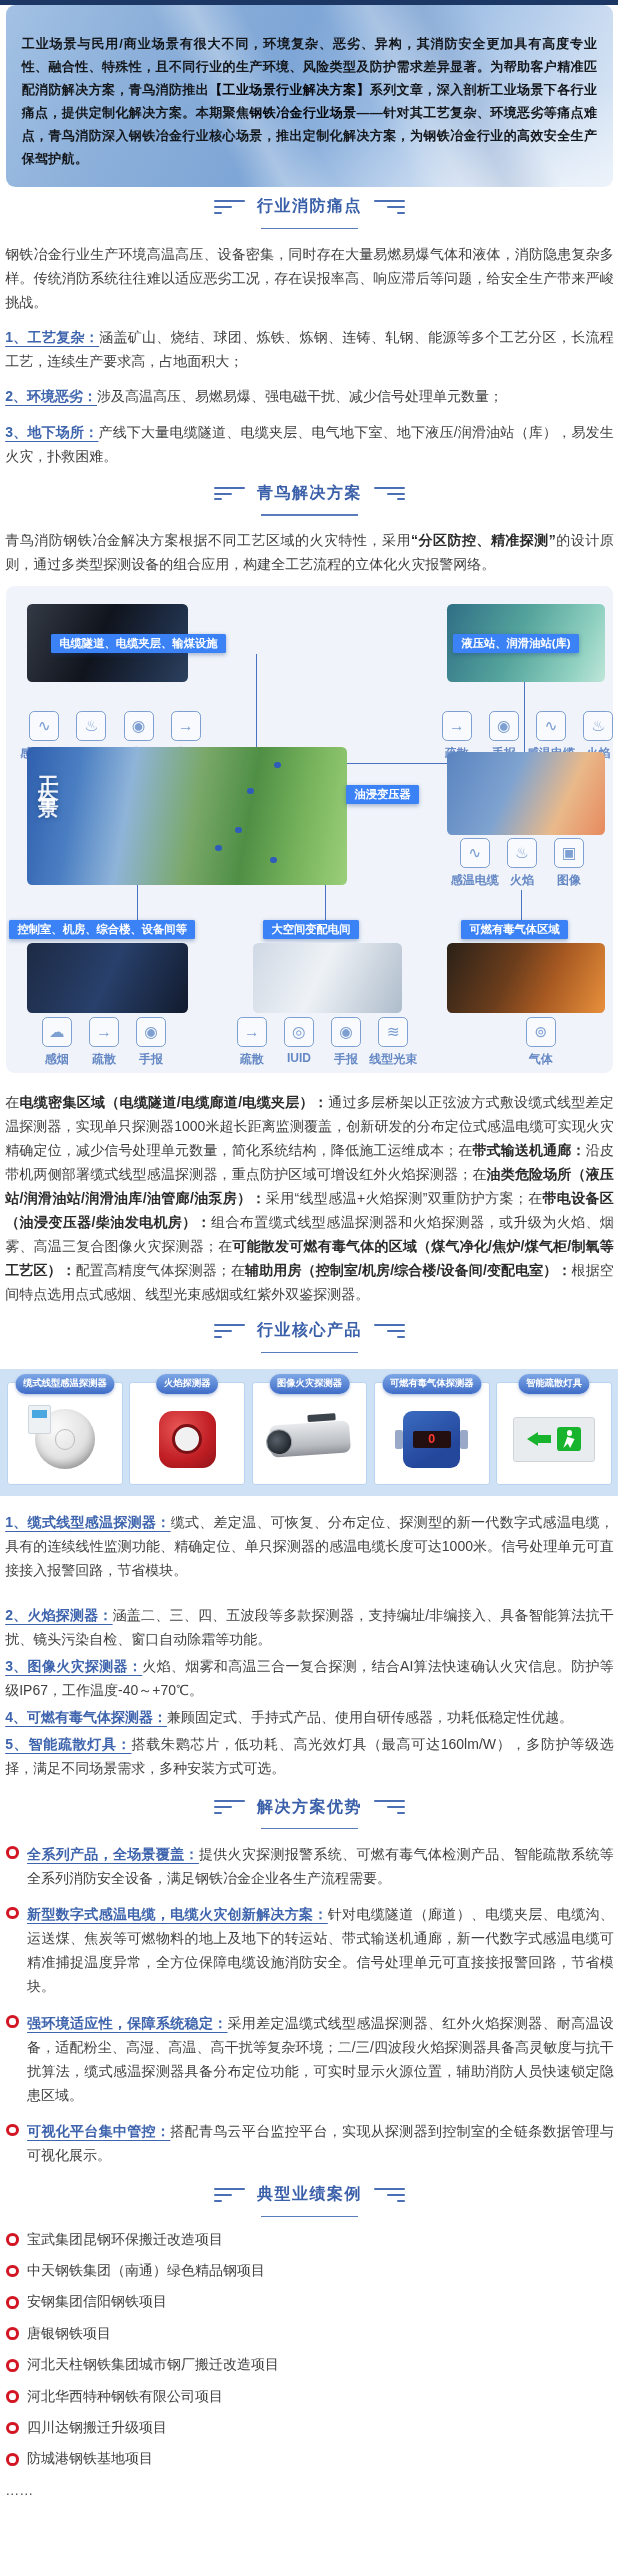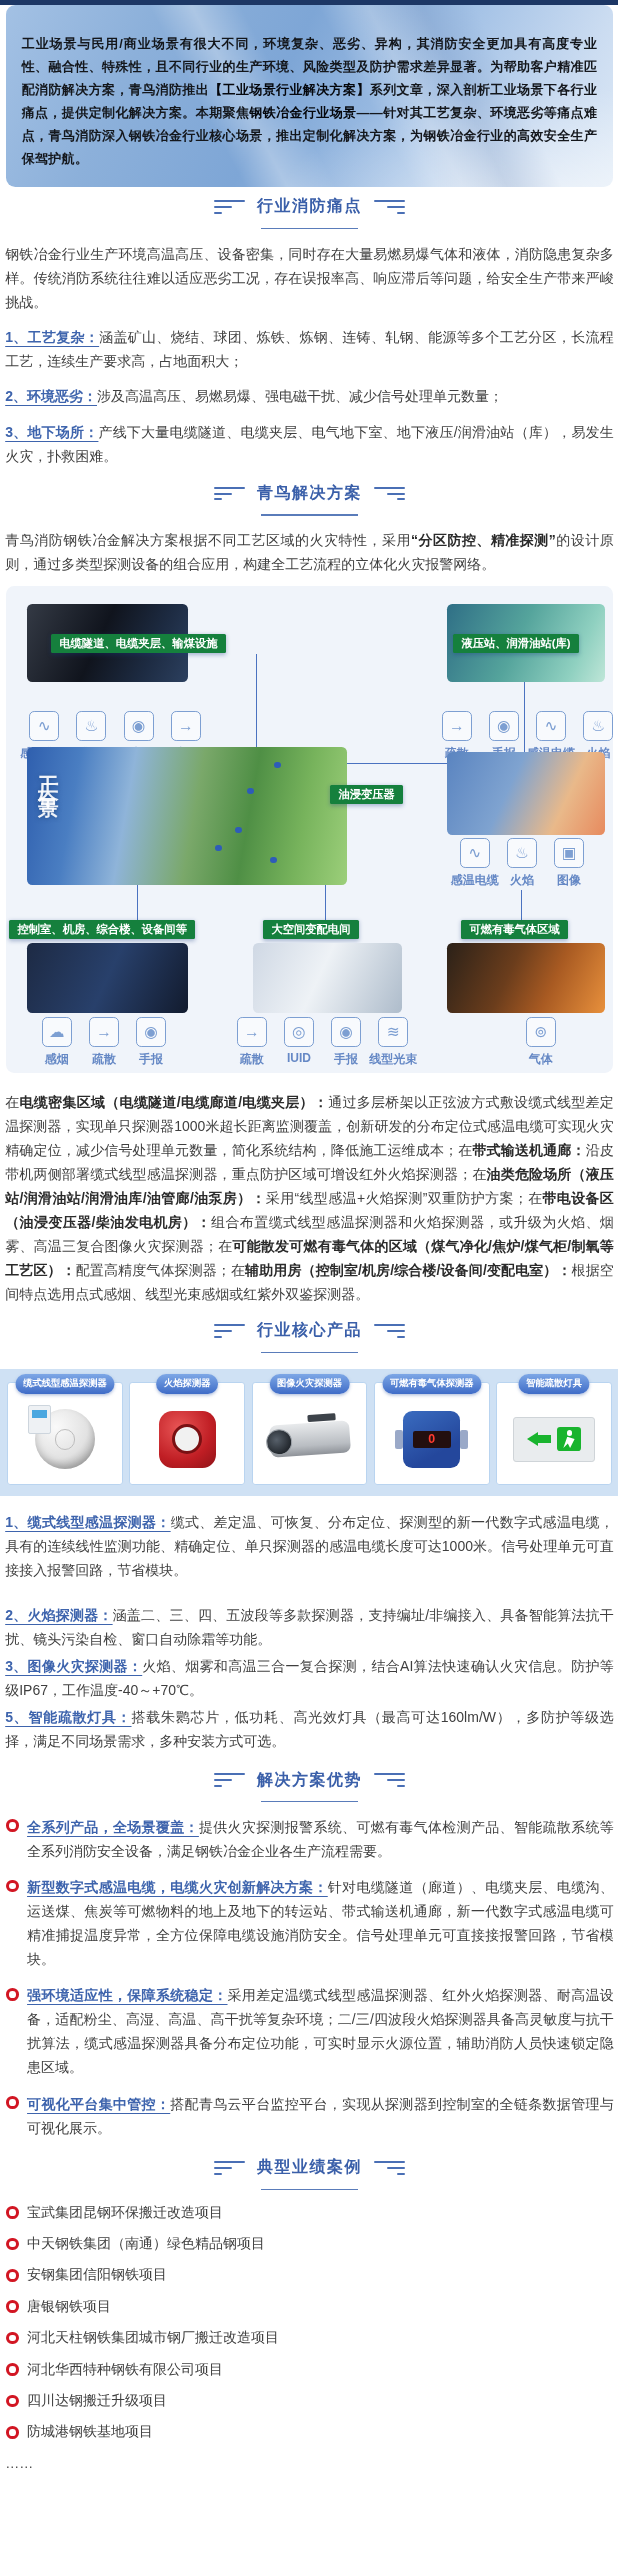--- a/index.html
+++ b/index.html
@@ -34,21 +34,21 @@
   
   .diagram{position:relative;margin:9.3px 6.2px 0;height:487px;background:#f0f4fa;border-radius:8.2px;overflow:hidden;}
   .photo{position:absolute;border-radius:5.2px;}
   .ph-tunnel{background:linear-gradient(115deg,#343a45 0%,#10141d 45%,#1d2b42 75%,#2c405f 100%);}
   .ph-teal{background:linear-gradient(115deg,#2f6f86 0%,#55a49c 45%,#8fd0c0 80%,#bfe6d8 100%);}
   .ph-pano{background:linear-gradient(100deg,#2f5fae 0%,#4a7ec2 16%,#8fb4d9 32%,#7aa86a 52%,#4f8f45 68%,#77b35c 84%,#9ccf7a 100%);}
   .ph-sunset{background:linear-gradient(115deg,#5a84c0 0%,#7fa3d0 40%,#e9b98a 72%,#e78a5e 100%);}
   .ph-ctrl{background:linear-gradient(115deg,#1d2a44 0%,#28406b 50%,#121b2e 100%);}
   .ph-power{background:linear-gradient(115deg,#cfd8e4 0%,#eef2f6 45%,#aebccb 100%);}
   .ph-gas{background:linear-gradient(115deg,#2b2118 0%,#6b3d1c 40%,#a85a22 65%,#e8903c 100%);}
-  .zlabel{position:absolute;background:#15803d;color:#fff;font-weight:bold;font-size:11.3px;height:19.6px;line-height:19.6px;text-align:center;border-radius:1.5px;padding:0 8.2px;white-space:nowrap;box-shadow:0 1.5px 4.1px rgba(25,60,130,.35);}
+  .zlabel{position:absolute;background:#3b82f6;color:#fff;font-weight:bold;font-size:11.3px;height:19.6px;line-height:19.6px;text-align:center;border-radius:1.5px;padding:0 8.2px;white-space:nowrap;box-shadow:0 1.5px 4.1px rgba(25,60,130,.35);}
   .f-label{position:absolute;left:28px;top:173px;writing-mode:vertical-rl;font-size:20.6px;font-weight:bold;color:rgba(255,255,255,.92);letter-spacing:7.2px;text-shadow:0 1px 4.1px rgba(30,70,130,.8);}
   .igroup{position:absolute;display:flex;gap:8.2px;}
   .icon{display:flex;flex-direction:column;align-items:center;width:39px;}
   .ibox{width:30px;height:30px;border:1.5px solid #7d9fd2;border-radius:5.2px;display:flex;align-items:center;justify-content:center;font-size:15.5px;color:#7d9fd2;background:rgba(255,255,255,.55);box-sizing:border-box;}
   .icap{margin-top:4.1px;font-size:12px;color:#6588c5;font-weight:bold;white-space:nowrap;}
   .dot{position:absolute;width:6.7px;height:6.7px;border-radius:50%;background:#2e5cb8;}
   .conn{position:absolute;background:#4a72c0;}
   
   .pstrip{margin-top:15.5px;background:#cfe1f4;padding:13.4px 7.2px 11.3px;}
   .pcards{display:flex;gap:6.7px;}
@@ -201,21 +201,21 @@
     <div class="icon">
         <div class="ibox">
           <span>♨</span>
         </div>
         <div class="icap">火焰</div>
       </div>
   </div>
 
   <div class="photo ph-pano" style="left:20.6px;top:161px;width:320px;height:138px;"></div>
   <div class="f-label">工厂全景</div>
-  <div class="zlabel" style="left:324px;top:199px;">油浸变压器</div>
+  <div class="zlabel" style="left:340px;top:199px;">油浸变压器</div>
   <div class="photo ph-sunset" style="left:441px;top:166px;width:158px;height:83px;"></div>
 
   <div class="dot" style="left:268px;top:176px;"></div>
   <div class="dot" style="left:241px;top:202px;"></div>
   <div class="dot" style="left:229px;top:241px;"></div>
   <div class="dot" style="left:209px;top:259px;"></div>
   <div class="dot" style="left:264px;top:271px;"></div>
 
   <div class="igroup" style="left:449px;top:252px;">
     <div class="icon">
@@ -358,20 +358,21 @@
           </div>
         </div>
     </div>
   </div>
 </div>
 
 <div class="content">
   <p class="body-text" style="margin-top:13.4px;"><span class="lead">1、缆式线型感温探测器：</span><span>缆式、差定温、可恢复、分布定位、探测型的新一代数字式感温电缆，具有的连续线性监测功能、精确定位、单只探测器的感温电缆长度可达1000米。信号处理单元可直接接入报警回路，节省模块。</span></p>
   <p class="body-text" style="margin-top:21px;"><span class="lead">2、火焰探测器：</span><span>涵盖二、三、四、五波段等多款探测器，支持编址/非编接入、具备智能算法抗干扰、镜头污染自检、窗口自动除霜等功能。</span></p>
   <p class="body-text" style="margin-top:3.1px;"><span class="lead">3、图像火灾探测器：</span><span>火焰、烟雾和高温三合一复合探测，结合AI算法快速确认火灾信息。防护等级IP67，工作温度-40～+70℃。</span></p>
+  <p class="body-text" style="margin-top:3.1px;"><span class="lead">4、可燃有毒气体探测器：</span><span>兼顾固定式、手持式产品、使用自研传感器，功耗低稳定性优越。</span></p>
   <p class="body-text" style="margin-top:3.1px;"><span class="lead">5、智能疏散灯具：</span><span>搭载朱鹮芯片，低功耗、高光效灯具（最高可达160lm/W），多防护等级选择，满足不同场景需求，多种安装方式可选。</span></p>
 
   <div class="sec-head" style="margin-top:16.5px;">
     <div class="deco deco-l">
         <span class="w1"></span>
         <span class="w2"></span>
         <span class="w3"></span>
       </div>
     <div class="sec-title">解决方案优势</div>
     <div class="deco deco-r">

